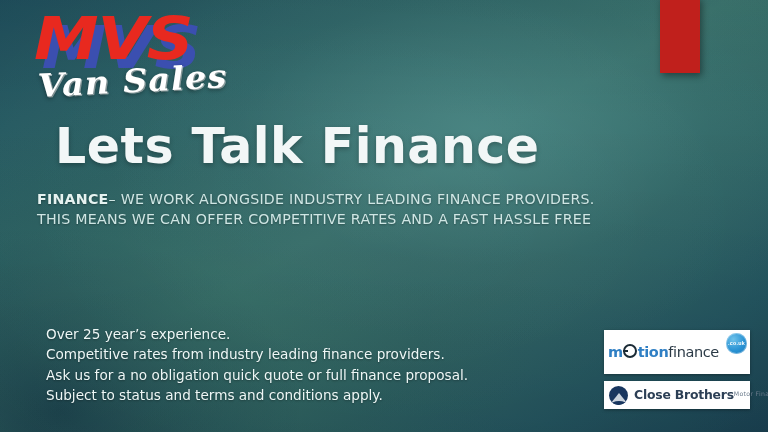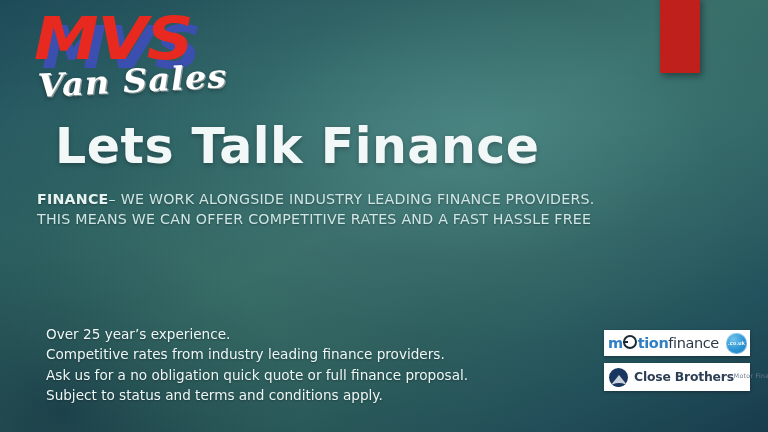--- a/index.html
+++ b/index.html
@@ -84,21 +84,21 @@
   }
   .bullet-line{white-space:nowrap;}
 
   
   .logos{position:absolute;left:604px;top:330px;width:146px;z-index:5;}
   .logo-card{
     background:#ffffff;
     box-shadow:0 1px 3px rgba(0,0,0,0.35);
     display:flex;align-items:center;
   }
-  .mf-card{height:26px;padding:0 4px;margin-bottom:7px;position:relative;}
+  .mf-card{height:44px;padding:0 4px;margin-bottom:7px;position:relative;}
   .mf-word{
     font-family:"DejaVu Sans", sans-serif;
     font-size:14.5px;line-height:1;white-space:nowrap;letter-spacing:-0.4px;
   }
   .mf-m{color:#2f7fc4;font-weight:bold;}
   .mf-tion{color:#2f7fc4;font-weight:bold;}
   .mf-fin{color:#2b3a46;font-weight:normal;}
   .mf-ring{
     display:inline-block;width:10px;height:10px;border-radius:50%;
     border:2.5px solid #1b2b36;vertical-align:-1px;margin:0 0.5px;

